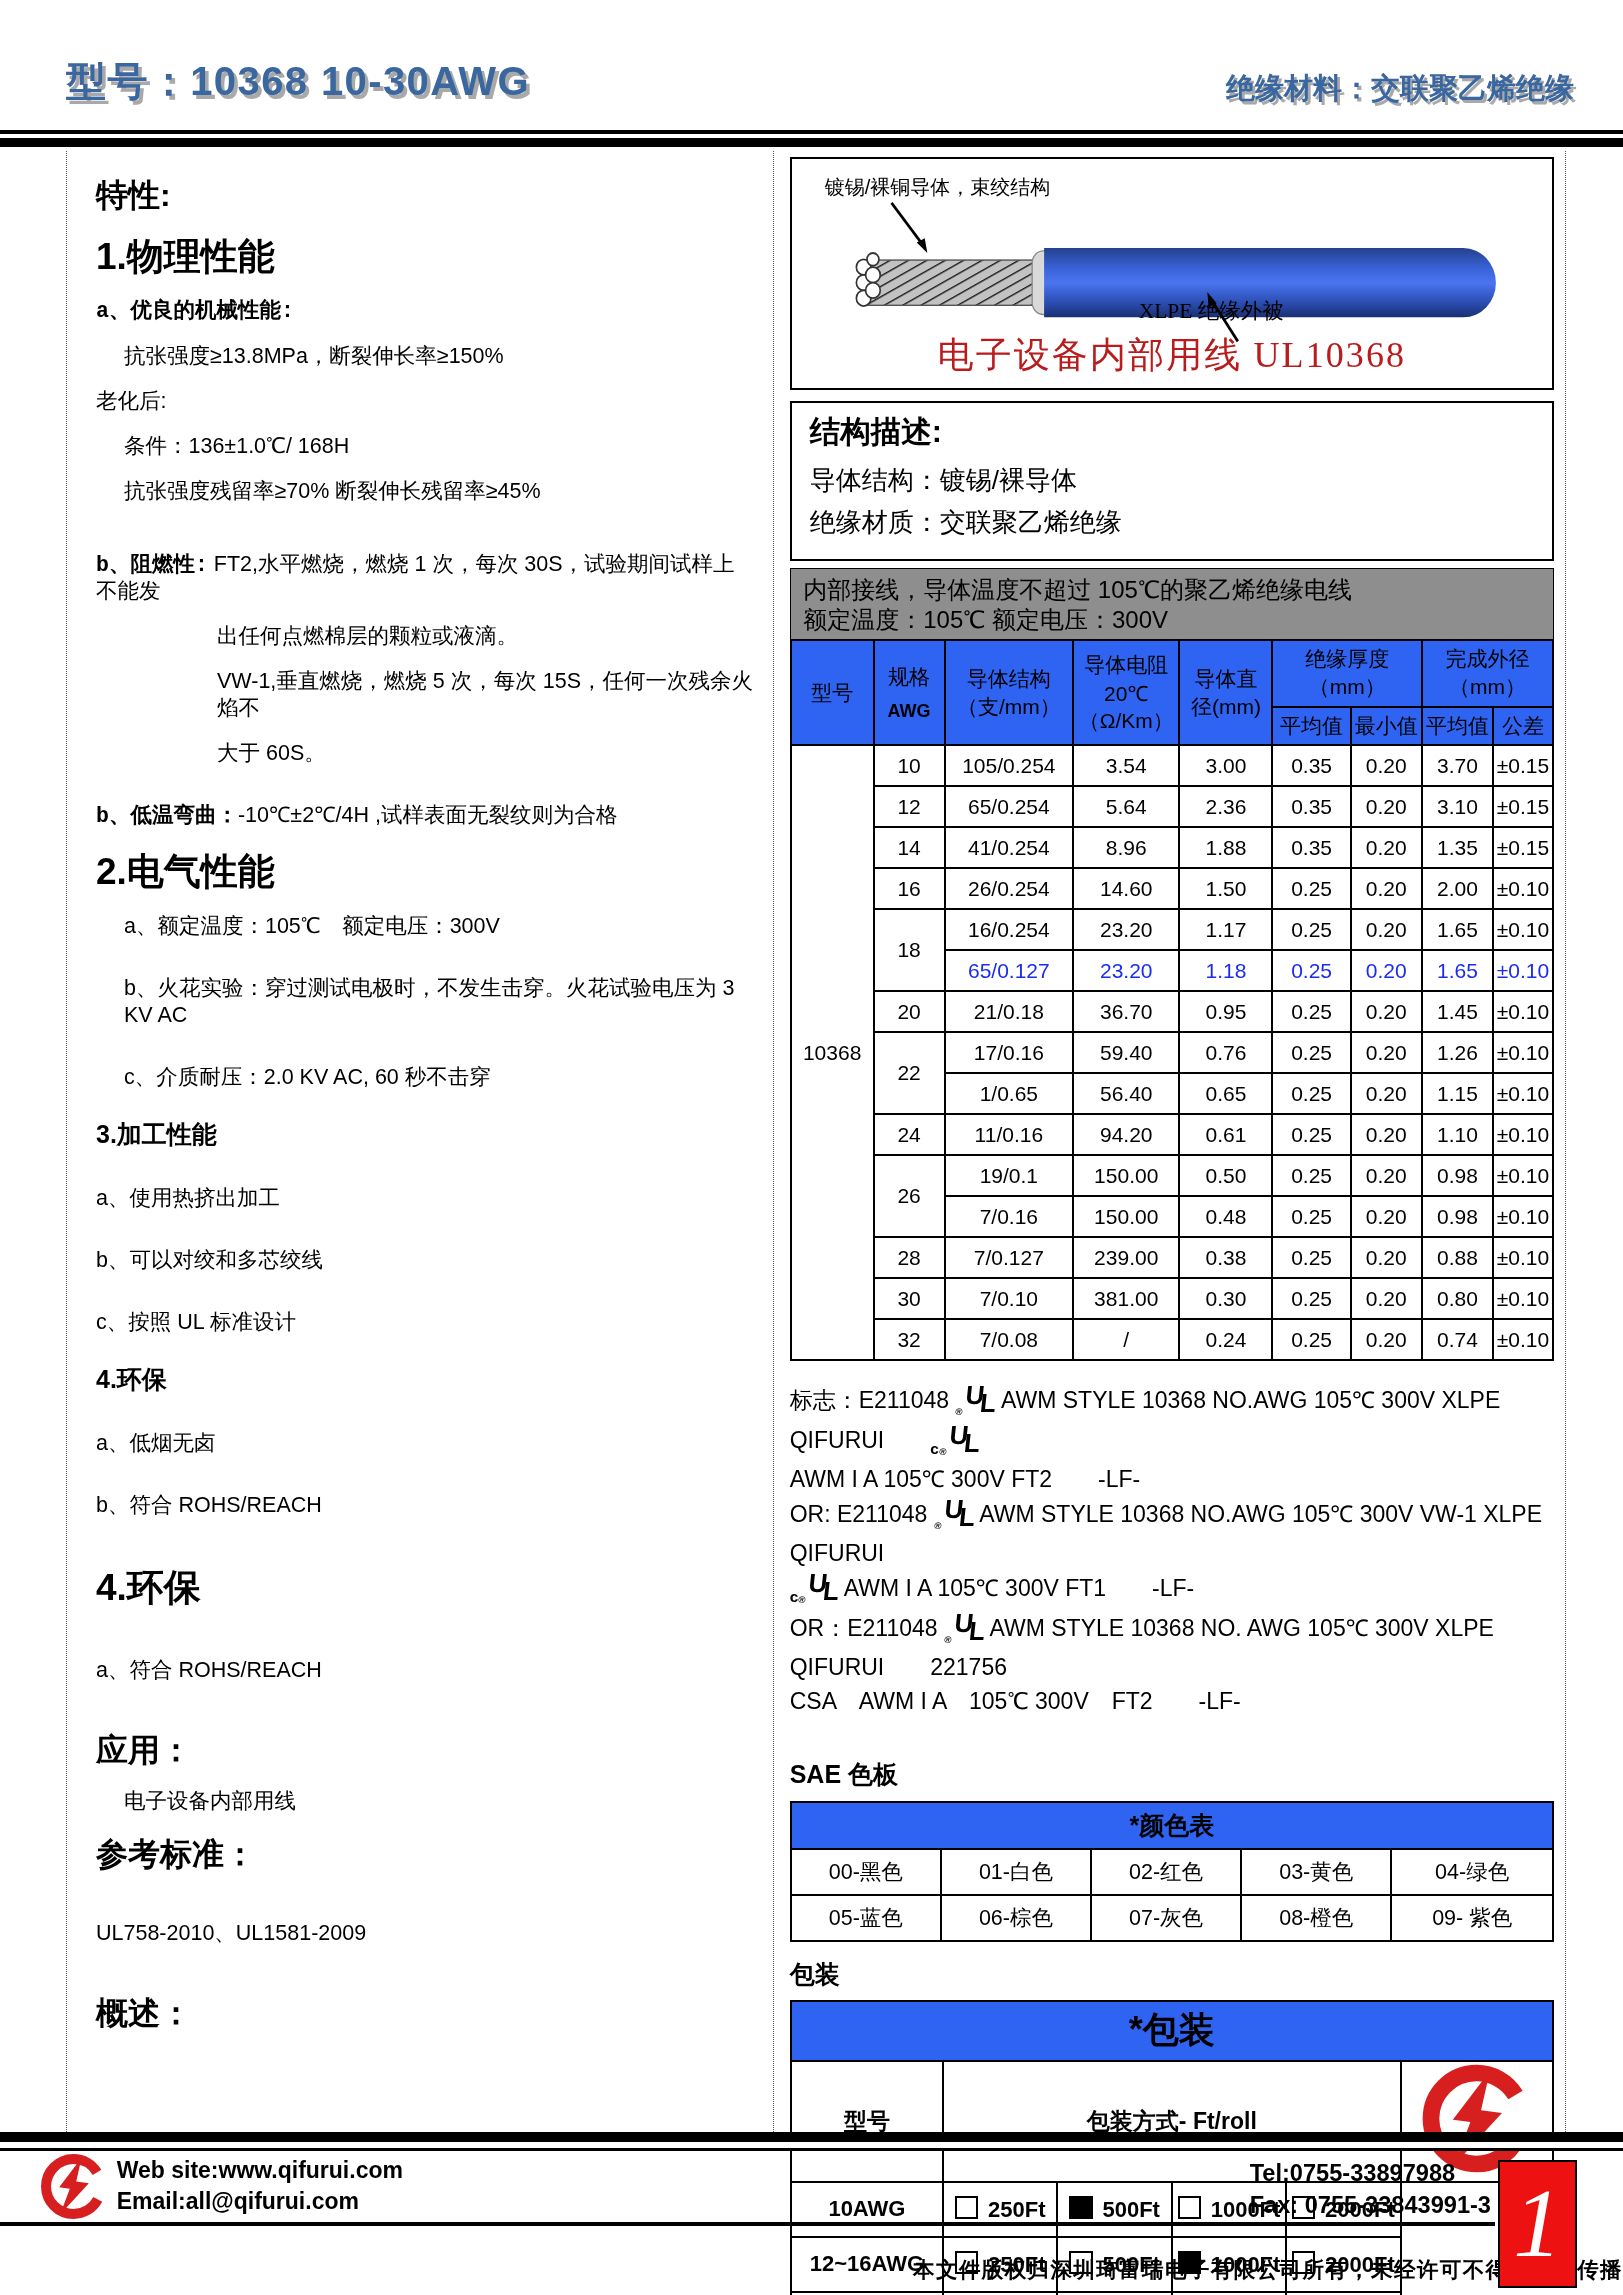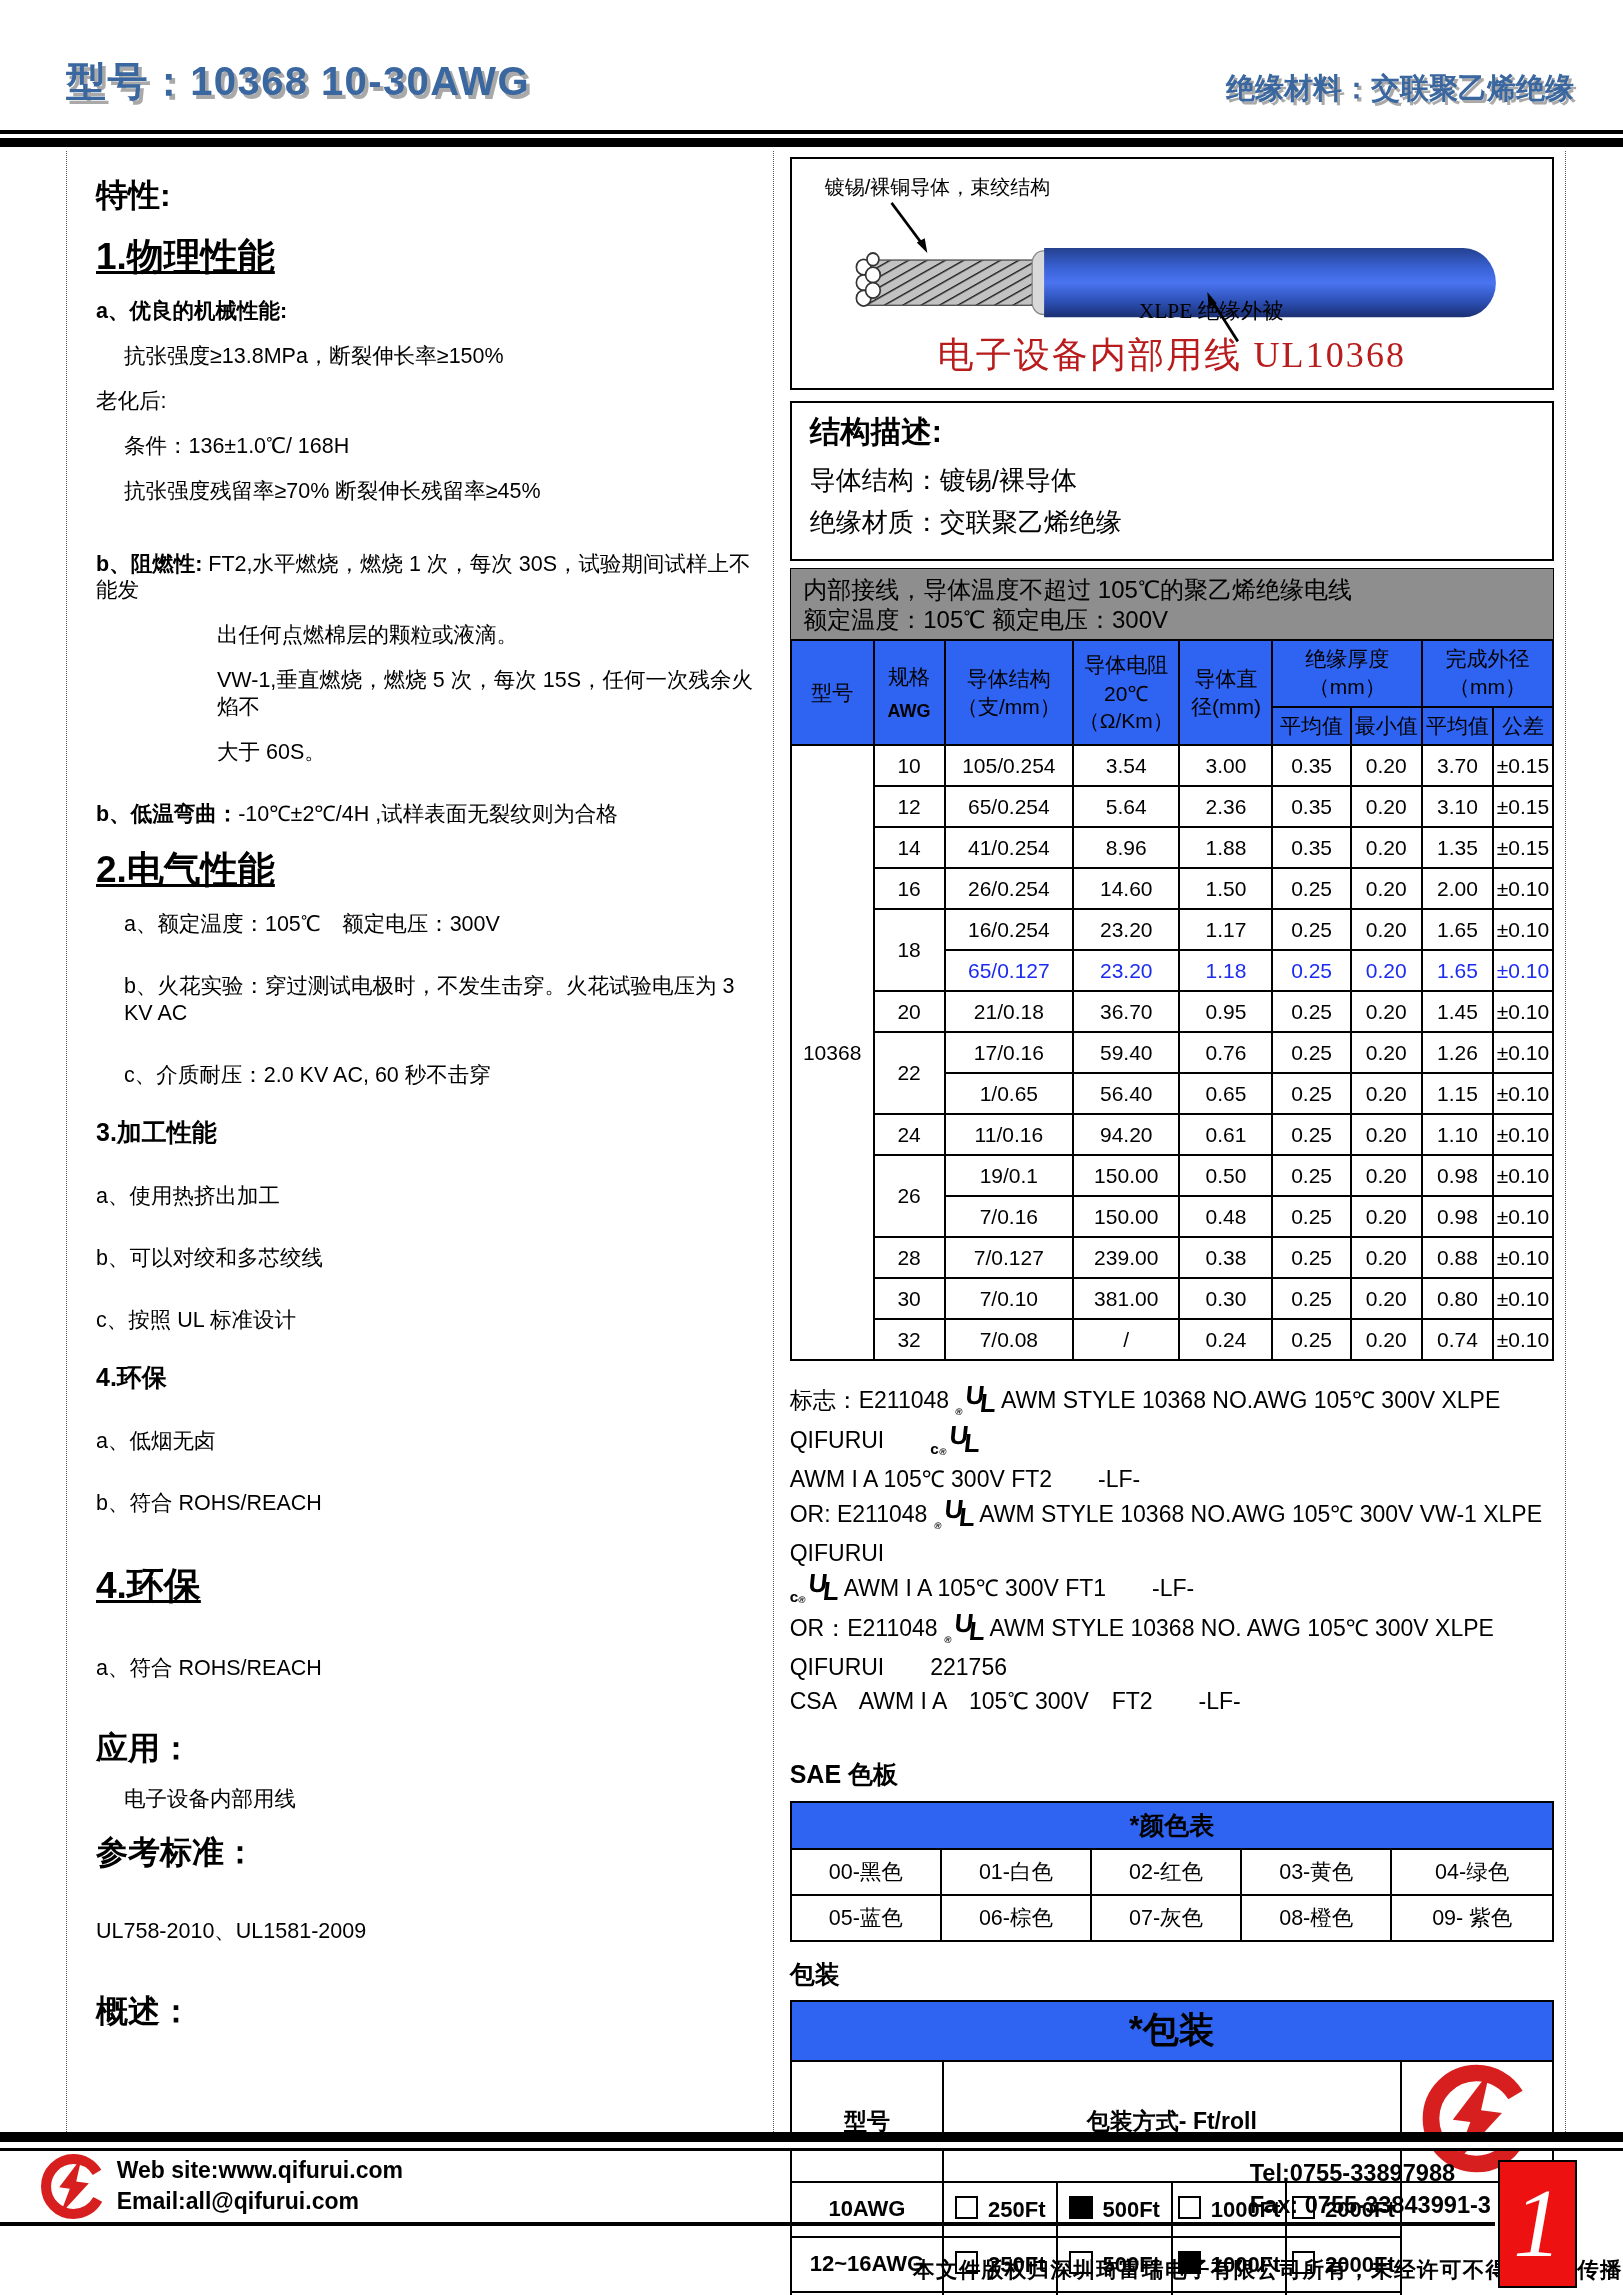--- a/index.html
+++ b/index.html
@@ -17,26 +17,26 @@
 
   
   .content{position:absolute;top:151px;left:66px;right:57px;bottom:163px;
            border-left:1.4px dotted #555;border-right:1.4px dotted #555;display:flex;}
   .col-left{width:658px;border-right:1.4px dotted #555;padding:4.2px 19.4px 0 29px;box-sizing:content-box;}
   .col-right{flex:1;padding:0 11px 0 15.3px;}
 
   
   .blk{line-height:1.25;}
   .t1{font-size:32px;font-weight:bold;margin:19.4px 0 12.5px 0;}
-  .big{font-size:37px;text-decoration:underline;}
+  .big{font-size:37px;}
   .t2{font-size:25px;font-weight:bold;margin:28px 0 14px 0;}
   .b{font-size:21.5px;margin:18px 0;}
   .ind{padding-left:28px;}
   .ind2{padding-left:121px;}
-  .lead{font-weight:bold;}
+  .lead{font-weight:bold;font-family:Liberation Mono, monospace;}
   .tiny{font-size:15.3px;margin-top:257px;}
   .gap-lg{margin-top:46px;}
   .gap-md{margin-top:35px;}
 
   
   .box1{position:relative;margin-top:5.6px;height:229px;border:2.1px solid #000;}
   .wire-label1{position:absolute;left:33px;top:15.3px;font-size:20px;}
   .wire-label2{position:absolute;left:347px;top:137px;font-size:21.5px;font-family:"Liberation Serif",serif;}
   .wire-caption{position:absolute;left:0;right:0;top:172px;text-align:center;font-size:36px;color:#b91c1c;
                 font-family:"Liberation Serif",serif;letter-spacing:2.1px;}

